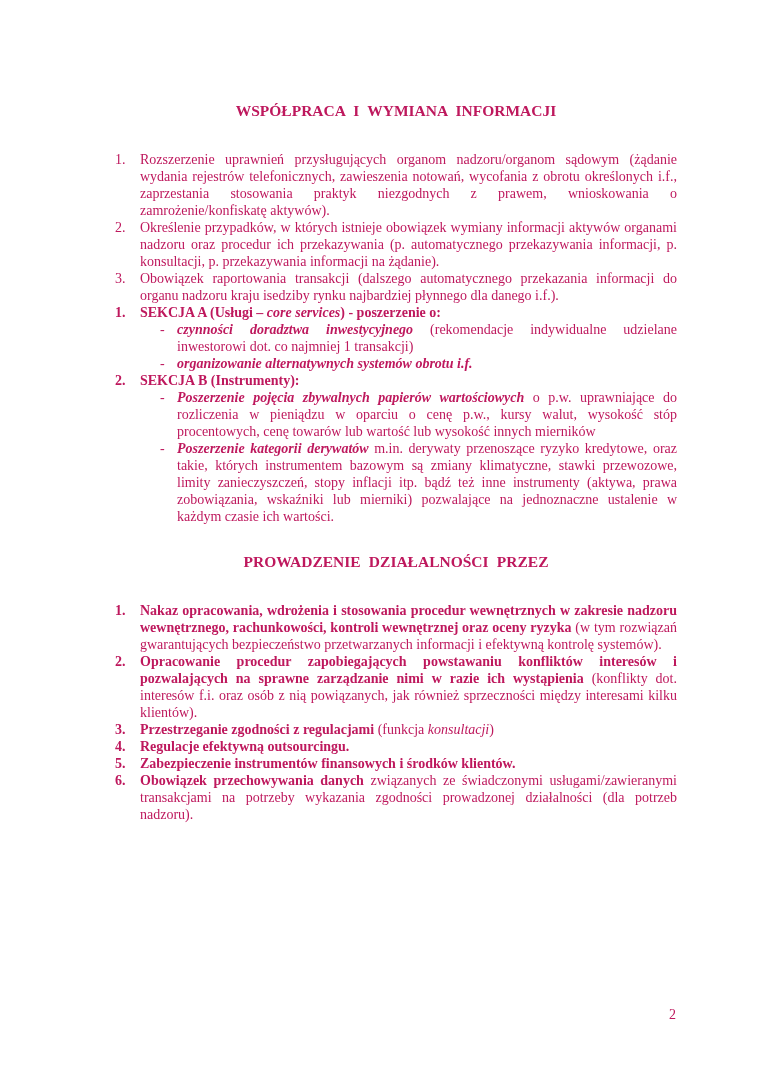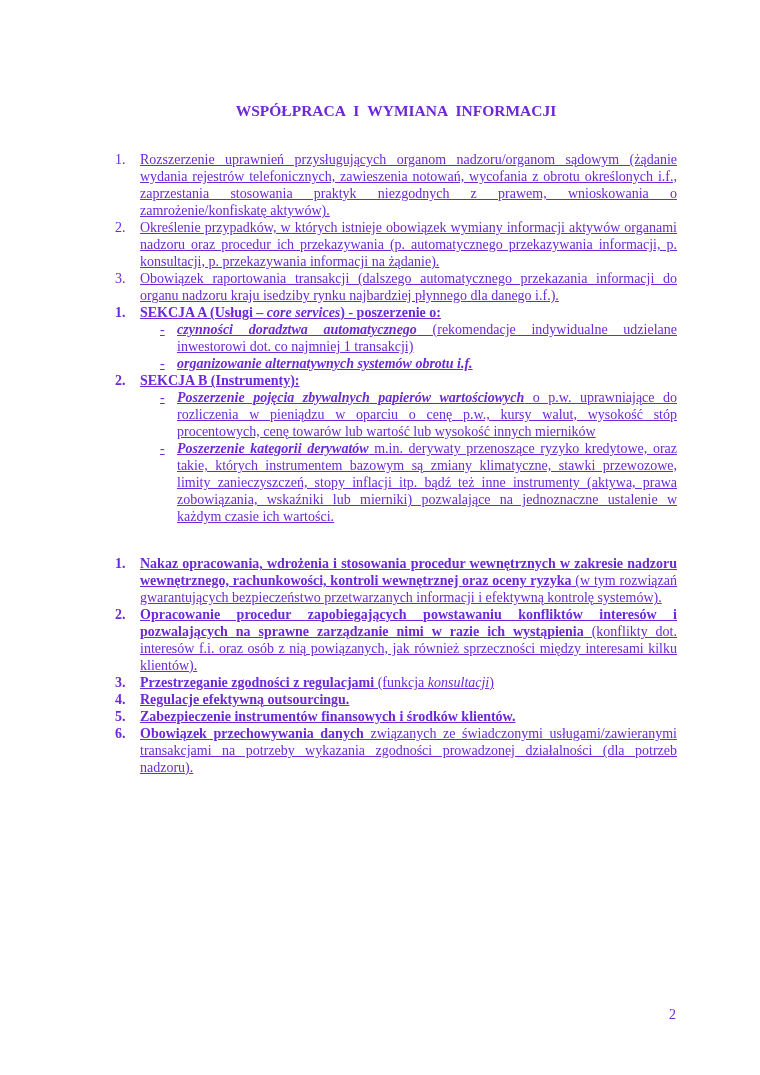--- a/index.html
+++ b/index.html
@@ -8,21 +8,21 @@
     background: #ffffff;
   }
   .page {
     position: relative;
     width: 760px;
     height: 1075px;
     background: #ffffff;
     font-family: "Liberation Serif", "DejaVu Serif", serif;
     font-size: 14px;
     line-height: 17px;
-    color: #6d28d9;
+    color: #be185d;
     overflow: hidden;
   }
   .content {
     position: absolute;
     top: 100px;
     left: 115px;
     right: 83px;
   }
   .heading {
     text-align: center;
@@ -36,21 +36,21 @@
   .list { }
   .item {
     display: flex;
     align-items: flex-start;
   }
   .num {
     flex: 0 0 25px;
     width: 25px;
   }
   .num.b { font-weight: bold; }
-  .body { flex: 1 1 auto; min-width: 0; text-decoration: underline; }
+  .body { flex: 1 1 auto; min-width: 0; }
   .para {
     text-align: justify;
   }
   .sub {
     display: flex;
     align-items: flex-start;
     margin-left: 20px;
   }
   .dash { flex: 0 0 17px; width: 17px; }
   .sub .para { flex: 1 1 auto; min-width: 0; }
@@ -91,21 +91,21 @@
           </div>
         </div>
       </div>
       <div class="list">
         <div class="item">
           <div class="num b">1.</div>
           <div class="body">
             <div class="para"><span class="b ">SEKCJA A (Usługi – </span><span class="b i">core services</span><span class="b ">) - poszerzenie o:</span></div>
             <div class="sub">
               <div class="dash">-</div>
-              <div class="para"><span class="b i">czynności doradztwa automatycznego</span><span class=""> (rekomendacje indywidualne udzielane inwestorowi dot. co najmniej 1 transakcji)</span></div>
+              <div class="para"><span class="b i">czynności doradztwa inwestycyjnego</span><span class=""> (rekomendacje indywidualne udzielane inwestorowi dot. co najmniej 1 transakcji)</span></div>
             </div>
             <div class="sub">
               <div class="dash">-</div>
               <div class="para"><span class="b i">organizowanie alternatywnych systemów obrotu i.f.</span></div>
             </div>
           </div>
         </div>
         <div class="item">
           <div class="num b">2.</div>
           <div class="body">
@@ -115,20 +115,21 @@
               <div class="para"><span class="b i">Poszerzenie pojęcia zbywalnych papierów wartościowych</span><span class=""> o p.w. uprawniające do rozliczenia w pieniądzu w oparciu o cenę p.w., kursy walut, wysokość stóp procentowych, cenę towarów lub wartość lub wysokość innych mierników</span></div>
             </div>
             <div class="sub">
               <div class="dash">-</div>
               <div class="para"><span class="b i">Poszerzenie kategorii derywatów</span><span class=""> m.in. derywaty przenoszące ryzyko kredytowe, oraz takie, których instrumentem bazowym są zmiany klimatyczne, stawki przewozowe, limity zanieczyszczeń, stopy inflacji itp. bądź też inne instrumenty (aktywa, prawa zobowiązania, wskaźniki lub mierniki) pozwalające na jednoznaczne ustalenie w każdym czasie ich wartości.</span></div>
             </div>
           </div>
         </div>
       </div>
       <div class="heading">
+        <div class="heading-line">PROWADZENIE DZIAŁALNOŚCI PRZEZ</div>
       </div>
       <div class="list">
         <div class="item">
           <div class="num b">1.</div>
           <div class="body">
             <div class="para"><span class="b ">Nakaz opracowania, wdrożenia i stosowania procedur wewnętrznych w zakresie nadzoru wewnętrznego, rachunkowości, kontroli wewnętrznej oraz oceny ryzyka</span><span class=""> (w tym rozwiązań gwarantujących bezpieczeństwo przetwarzanych informacji i efektywną kontrolę systemów).</span></div>
           </div>
         </div>
         <div class="item">
           <div class="num b">2.</div>

